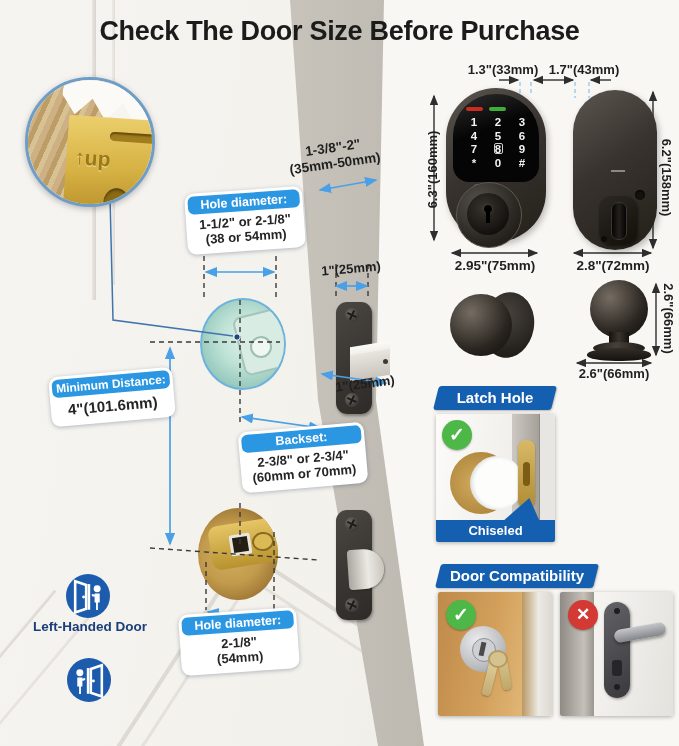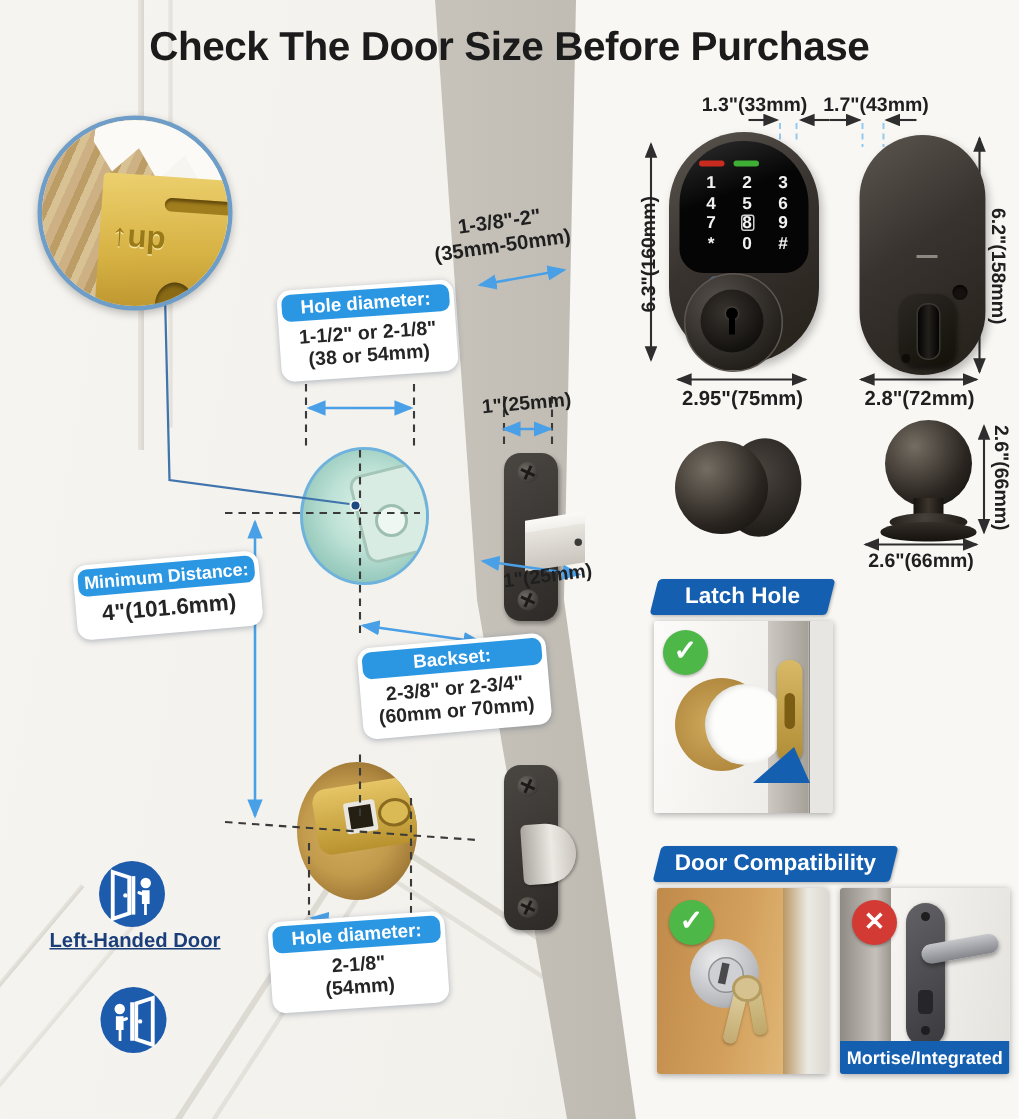--- a/index.html
+++ b/index.html
@@ -193,21 +193,21 @@
   <div class="abs" style="left:66px;top:574px;width:44px;height:44px;border-radius:50%;background:#1d5bad;z-index:7;">
     <svg viewBox="0 0 24 24" width="44" height="44">
       <path d="M5,4 L11,6 V19 L5,21 Z" fill="none" stroke="#fff" stroke-width="1.4"></path>
       <circle cx="9.6" cy="12.5" r="0.8" fill="#fff"></circle>
       <line x1="12.5" y1="5.5" x2="12.5" y2="19.5" stroke="#fff" stroke-width="1.4"></line>
       <circle cx="17" cy="8" r="1.9" fill="#fff"></circle>
       <path d="M15.6,10.6 h2.8 v5 h-1 v4 h-1 v-4 h-0.8 Z" fill="#fff"></path>
       <rect x="14.2" y="10.8" width="2" height="1.2" rx="0.6" fill="#fff" transform="rotate(18 14.2 10.8)"></rect>
     </svg>
   </div>
-  <div class="abs hand-label" style="left:20px;top:619px;width:140px;text-decoration:underline;">Left-Handed Door</div>
+  <div class="abs hand-label" style="left:20px;top:619px;width:140px;">Left-Handed Door</div>
   <div class="abs" style="left:67px;top:658px;width:44px;height:44px;border-radius:50%;background:#1d5bad;z-index:7;">
     <svg viewBox="0 0 24 24" width="44" height="44" style="transform:scaleX(-1);">
       <path d="M5,4 L11,6 V19 L5,21 Z" fill="none" stroke="#fff" stroke-width="1.4"></path>
       <circle cx="9.6" cy="12.5" r="0.8" fill="#fff"></circle>
       <line x1="12.5" y1="5.5" x2="12.5" y2="19.5" stroke="#fff" stroke-width="1.4"></line>
       <circle cx="17" cy="8" r="1.9" fill="#fff"></circle>
       <path d="M15.6,10.6 h2.8 v5 h-1 v4 h-1 v-4 h-0.8 Z" fill="#fff"></path>
       <rect x="14.2" y="10.8" width="2" height="1.2" rx="0.6" fill="#fff" transform="rotate(18 14.2 10.8)"></rect>
     </svg>
   </div>
@@ -283,20 +283,21 @@
     <div class="abs" style="left:0;top:0;width:76px;height:128px;background:linear-gradient(100deg,#fcfbf9,#efede9);"></div>
     <div class="abs" style="left:76px;top:0;width:27px;height:128px;background:linear-gradient(90deg,#cdc9c2,#a5a199);"></div>
     <div class="abs" style="left:103px;top:0;width:16px;height:128px;background:#e8e6e2;border-left:1px solid #8f8b84;"></div>
     <div class="abs" style="left:14px;top:38px;width:62px;height:62px;border-radius:50%;background:radial-gradient(circle at 40% 50%,#cfa95c,#ab8339 80%);"></div>
     <div class="abs" style="left:34px;top:42px;width:54px;height:54px;border-radius:50%;background:#fdfdfc;box-shadow:inset 2px 0 4px rgba(0,0,0,.15);"></div>
     <div class="abs" style="left:82px;top:26px;width:17px;height:68px;border-radius:8px;background:linear-gradient(180deg,#d8b966,#b08c35);box-shadow:0 1px 2px rgba(0,0,0,.35);">
       <div class="abs" style="left:5px;top:22px;width:7px;height:24px;border-radius:4px;background:#7c5d14;"></div>
     </div>
     <div class="badge-ok" style="left:6px;top:6px;">✓</div>
     <div class="abs" style="left:66px;top:84px;width:38px;height:24px;background:#155fb0;clip-path:polygon(0 100%,100% 100%,72% 0);"></div>
+    <div class="strip">Chiseled</div>
   </div>
 
   <div class="abs banner" style="left:438px;top:564px;width:158px;height:24px;">
     <span>Door Compatibility</span>
   </div>
   <div class="abs card" style="left:438px;top:592px;width:114px;height:124px;">
     <div class="abs" style="left:0;top:0;width:84px;height:124px;background:linear-gradient(100deg,#c08a4a 0%,#d3a05c 60%,#e0b676 100%);"></div>
     <div class="abs" style="left:84px;top:0;width:30px;height:124px;background:linear-gradient(90deg,#b99864,#eceae4 55%,#dcd9d2);"></div>
     <div class="abs" style="left:22px;top:34px;width:46px;height:46px;border-radius:50%;background:radial-gradient(circle at 38% 32%,#ececee,#b9babe 65%,#8f9094);">
       <div class="abs" style="left:12px;top:12px;width:22px;height:22px;border-radius:50%;background:#cfd0d3;border:1px solid #8f9094;"></div>
@@ -310,16 +311,15 @@
   <div class="abs card" style="left:560px;top:592px;width:113px;height:124px;">
     <div class="abs" style="left:0;top:0;width:34px;height:124px;background:linear-gradient(90deg,#8f8b84,#c5c1ba 70%,#9b978f);"></div>
     <div class="abs" style="left:34px;top:0;width:79px;height:124px;background:linear-gradient(100deg,#f6f5f2,#e4e2dd);"></div>
     <div class="abs" style="left:44px;top:10px;width:26px;height:96px;border-radius:13px;background:linear-gradient(145deg,#62626 6,#3a3a3e);background:linear-gradient(145deg,#626266,#3a3a3e);box-shadow:1px 1px 3px rgba(0,0,0,.4);">
       <div class="abs" style="left:10px;top:6px;width:6px;height:6px;border-radius:50%;background:#1e1e20;"></div>
       <div class="abs" style="left:10px;top:82px;width:6px;height:6px;border-radius:50%;background:#1e1e20;"></div>
       <div class="abs" style="left:8px;top:58px;width:10px;height:16px;border-radius:3px;background:#26262a;"></div>
     </div>
     <div class="abs" style="left:54px;top:34px;width:52px;height:13px;border-radius:7px;background:linear-gradient(#c6c7cb,#84858a);transform:rotate(-10deg);box-shadow:0 2px 3px rgba(0,0,0,.35);"></div>
     <div class="badge-bad" style="left:8px;top:8px;">✕</div>
-    <div class="strip" style="font-size:12px;">Mortise/Integrated</div>
   </div>
 
 </div>
 
 </body></html>

